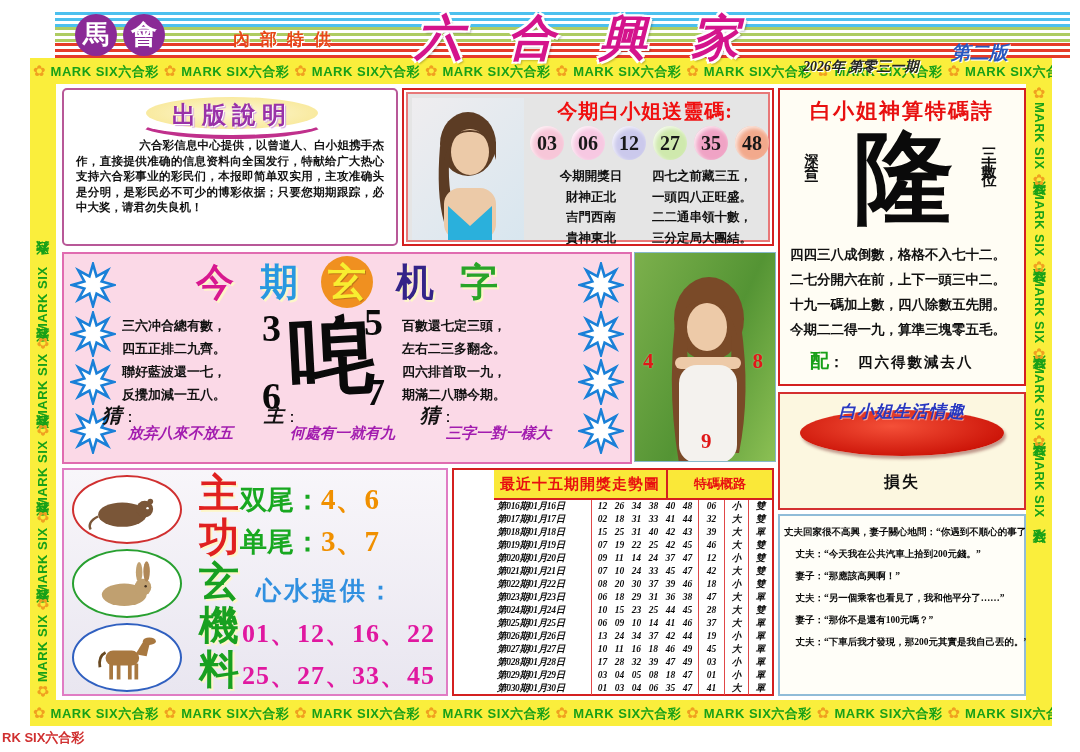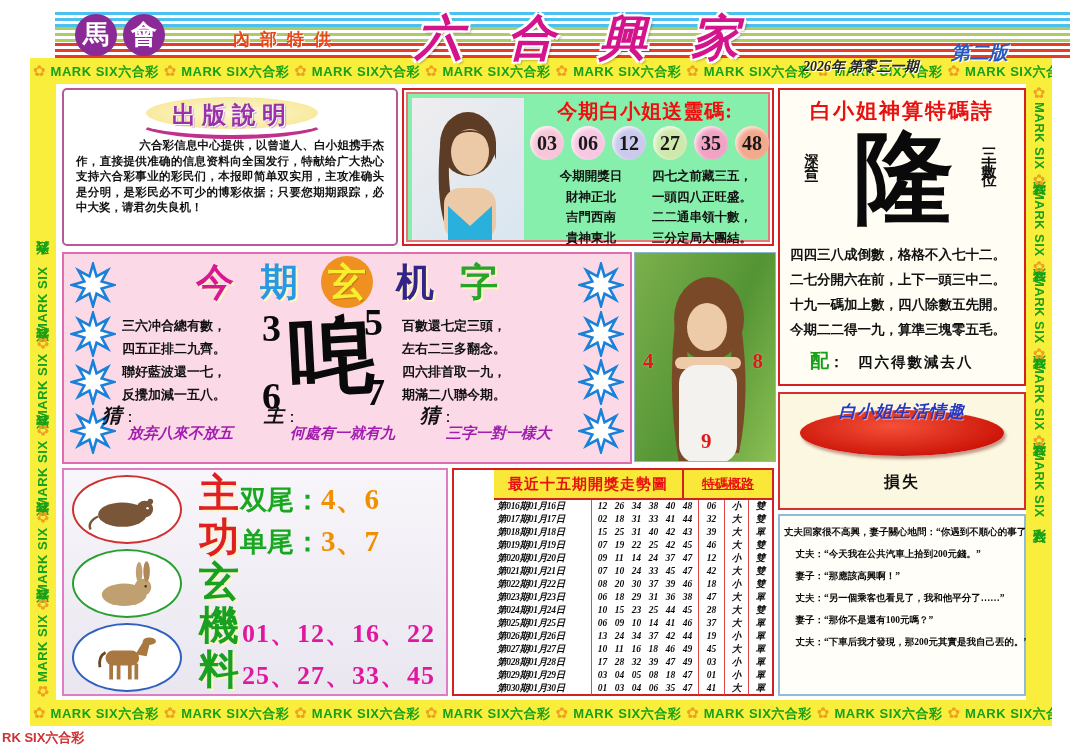--- a/index.html
+++ b/index.html
@@ -43,21 +43,21 @@
   #pub-arc { position:absolute; left:4px; top:10px; width:192px; height:34px; border-radius:50%;
              border:4px solid transparent; border-bottom-color:#c0308c; }
   #pub-oval { position:absolute; left:14px; top:2px; width:172px; height:32px; border-radius:50%;
               background:radial-gradient(#fdf8d8,#f7e488); }
   #pub-title { position:absolute; left:0; top:4px; width:100%; text-align:center; color:#9932a8;
                font:bold 24px "Liberation Serif", serif; letter-spacing:6px; text-shadow:1px 1px 0 #fff,2px 2px 1px #d8a8e0; }
   #pub-body { position:absolute; left:12px; right:12px; top:48px; font:bold 11.5px/15.5px "Liberation Serif", serif;
               color:#111; text-align:justify; text-indent:5.5em; }
 
   
-  #lingma-box { left:402px; top:88px; width:372px; height:158px; background:#86efac; border:2px solid #d42020;
+  #lingma-box { left:402px; top:88px; width:372px; height:158px; background:#e5e5e5; border:2px solid #d42020;
                 box-shadow:inset 0 0 0 2px #ffffff, inset 0 0 0 4px #e87878; }
   #photo1 { position:absolute; left:8px; top:8px; width:112px; height:142px; overflow:hidden;
             background:linear-gradient(135deg,#efedef,#d8e6ef); }
   #lingma-title { position:absolute; left:122px; top:8px; right:8px; text-align:center; color:#f01010;
                   font:bold 20px "Liberation Serif", serif; letter-spacing:1px; }
   #lingma-circles { position:absolute; left:126px; top:36px; display:flex; gap:7px; }
   .num-circle { width:34px; height:34px; border-radius:50%; text-align:center;
                 font:bold 20px/34px "Liberation Serif", serif; color:#181818; box-shadow:inset 2px 2px 4px rgba(255,255,255,.8); }
   .lingma-col { position:absolute; top:76px; font:bold 12.5px/20.5px "Liberation Serif", serif; color:#111; }
   #lingma-left { left:132px; width:110px; text-align:center; }
@@ -138,21 +138,21 @@
   #m-row1 { left:176px; top:10px; } #m-row2 { left:176px; top:52px; }
   #m-row3 { left:192px; top:104px; color:#3090e0; font:bold 25px "Liberation Serif", serif; letter-spacing:3px; }
   #m-row4 { left:178px; top:146px; } #m-row5 { left:178px; top:188px; }
   .m-val-p { color:#e018a0; font:bold 26px "Liberation Serif", serif; letter-spacing:1px; }
 
   
   #trend-box { left:452px; top:468px; width:322px; height:228px; border:2px solid #d42020; background:#fff;padding-left:40px; }
   #trend-head { display:flex; height:30px; border-bottom:2px solid #d42020; }
   #trend-title { flex:1; background:#fae838; color:#e81010; font:bold 15px/28px "Liberation Serif", serif;
                  text-align:center; letter-spacing:1px; border-right:2px solid #d42020; }
-  #trend-col2 { width:88px; background:#fae838; color:#e81010; font:bold 13px/28px "Liberation Serif", serif; text-align:center;text-decoration:underline; }
+  #trend-col2 { width:104px; background:#fae838; color:#e81010; font:bold 13px/28px "Liberation Serif", serif; text-align:center; }
   .trow { display:flex; height:13px; }
   .tcell { font:bold italic 9.5px/13px "Liberation Serif", serif; color:#0a0a0a; }
   .tc-period { width:98px; padding-left:3px; border-right:1.5px solid #e04848; letter-spacing:-.3px; }
   .tc-nums { flex:1; display:flex; justify-content:space-around; padding:0 2px; }
   .tc-special { width:26px; text-align:center; border-left:1.5px solid #e04848; }
   .tc-size { width:24px; text-align:center; border-left:1.5px solid #e04848; }
   .tc-parity { width:24px; text-align:center; border-left:1.5px solid #e04848; }
 
   #footer-frag { position:absolute; left:2px; top:729px; color:#d03030; font:bold 13px "Liberation Sans", sans-serif; }
   .t-line { display:block; }
@@ -367,20 +367,21 @@
         <span class="xz-char" style="color: rgb(24, 160, 32);">玄</span>
         <span class="xz-char" style="color: rgb(24, 160, 32);">機</span>
         <span class="xz-char" style="color: rgb(24, 160, 32);">料</span>
       </div>
     <div class="mrow" id="m-row1">
       <span class="m-label-g">双尾：</span><span class="m-val-o">4、6</span>
     </div>
     <div class="mrow" id="m-row2">
       <span class="m-label-g">单尾：</span><span class="m-val-o">3、7</span>
     </div>
+    <div class="mrow" id="m-row3">心水提供：</div>
     <div class="mrow m-val-p" id="m-row4">01、12、16、22</div>
     <div class="mrow m-val-p" id="m-row5">25、27、33、45</div>
   </div>
 
   <div class="abox" id="trend-box">
     <div id="trend-head">
       <div id="trend-title">最近十五期開獎走勢圖</div>
       <div id="trend-col2">特碼概路</div>
     </div>
     <div id="trend-body">

